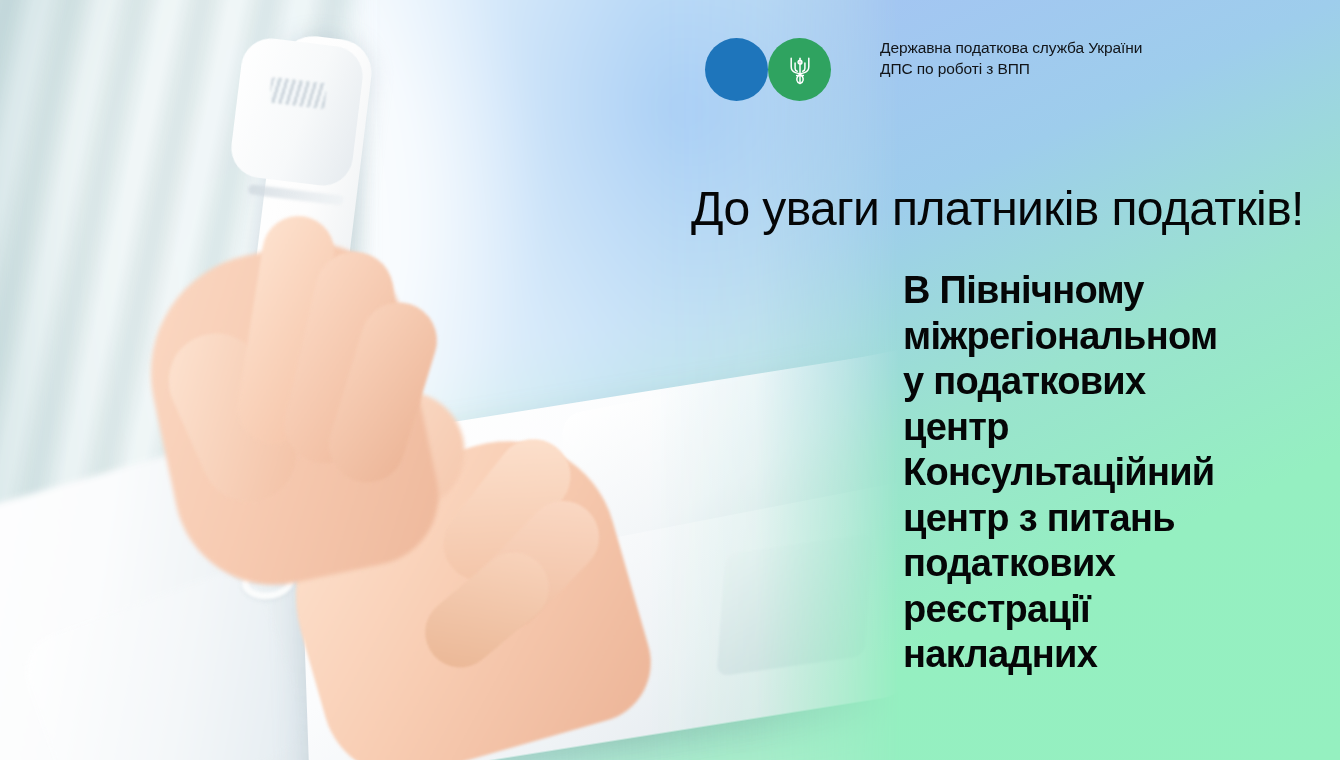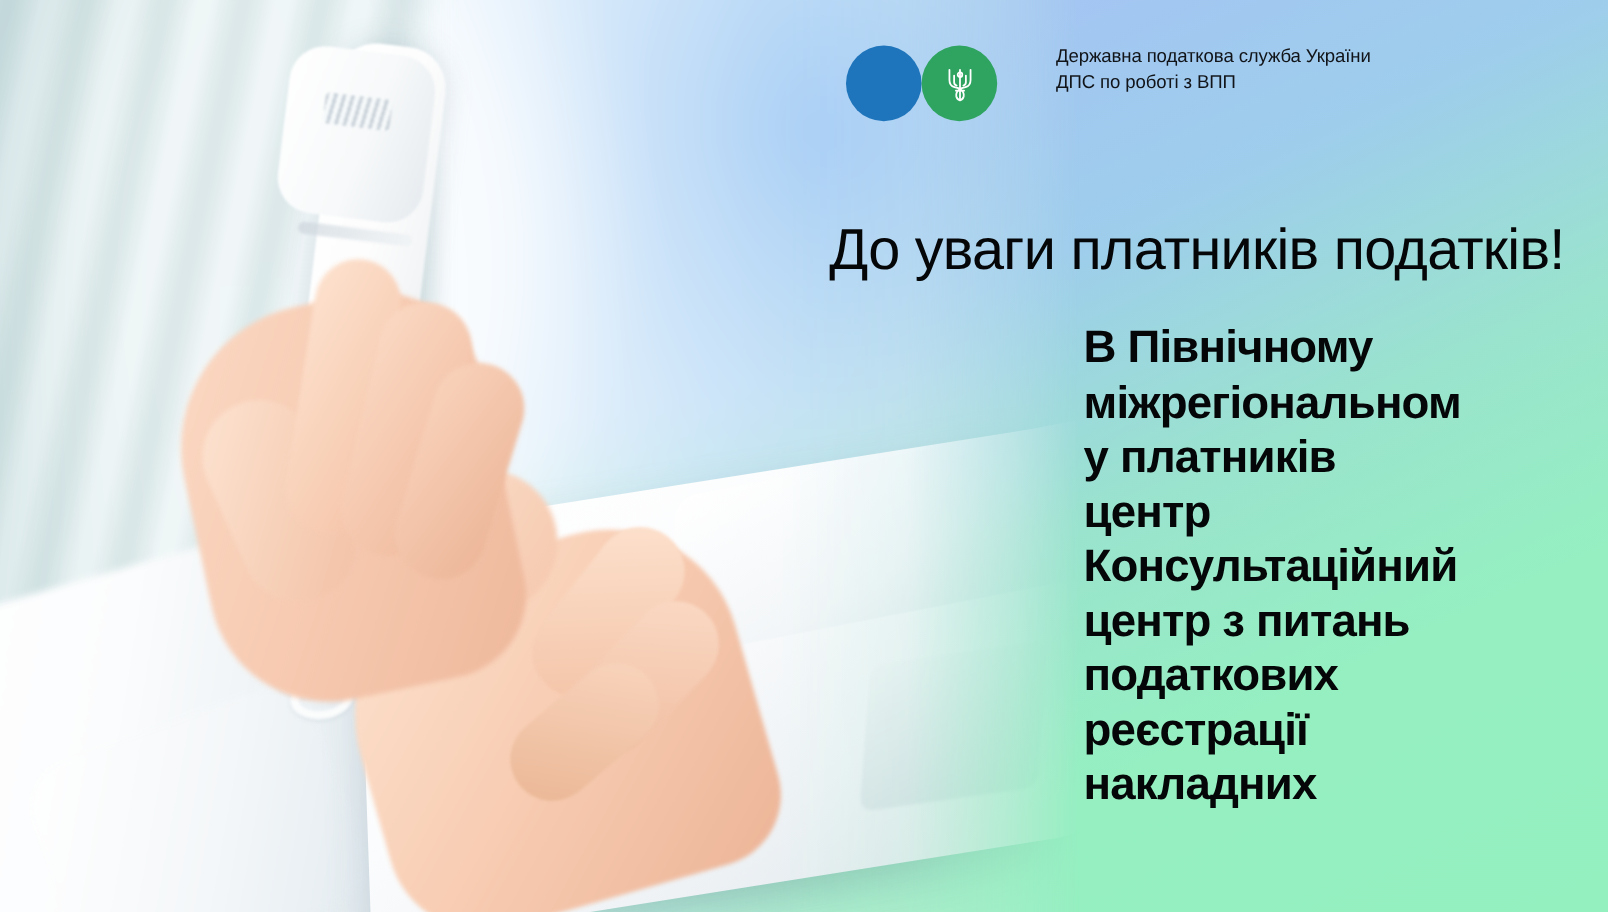--- a/index.html
+++ b/index.html
@@ -379,21 +379,21 @@
   <div class="org-block">
     <div>Державна податкова служба України</div>
     <div>ДПС по роботі з ВПП</div>
   </div>
 
   <div class="headline">До уваги платників податків!</div>
 
   <div class="body-text">
     <span class="ln">В Північному</span>
     <span class="ln">міжрегіональном</span>
-    <span class="ln">у платників</span>
+    <span class="ln">у податкових</span>
     <span class="ln">центр</span>
     <span class="ln">Консультаційний</span>
     <span class="ln">центр з питань</span>
     <span class="ln">податкових</span>
     <span class="ln">реєстрації</span>
     <span class="ln">накладних</span>
   </div>
 
 </div>
 

